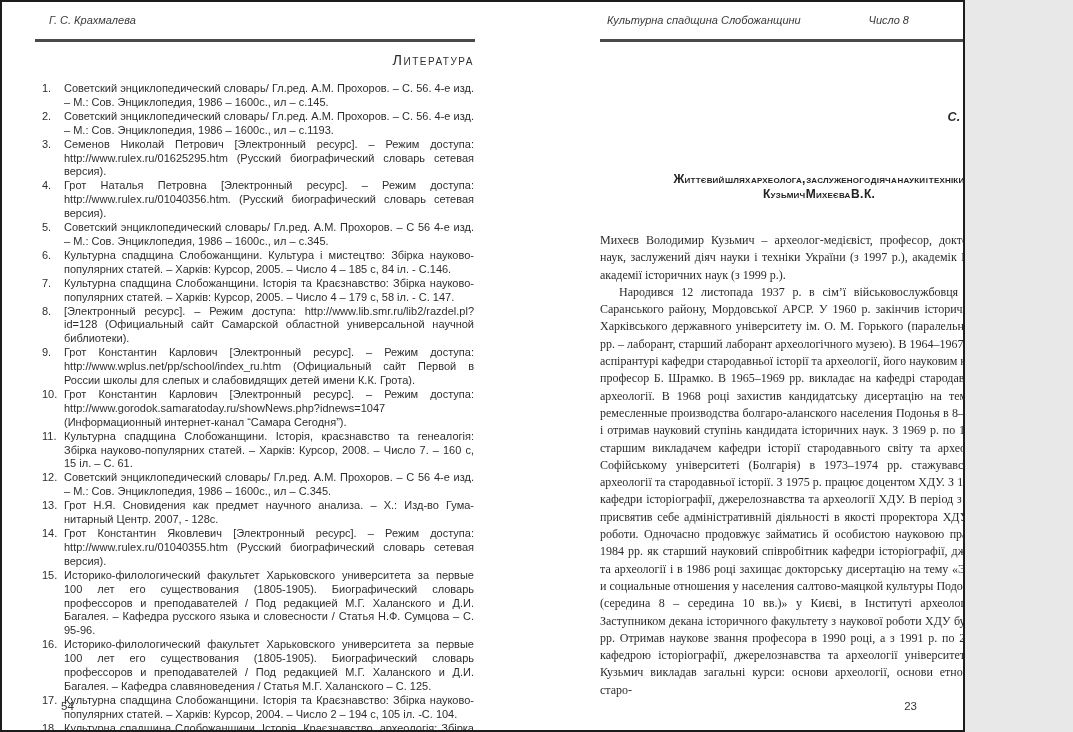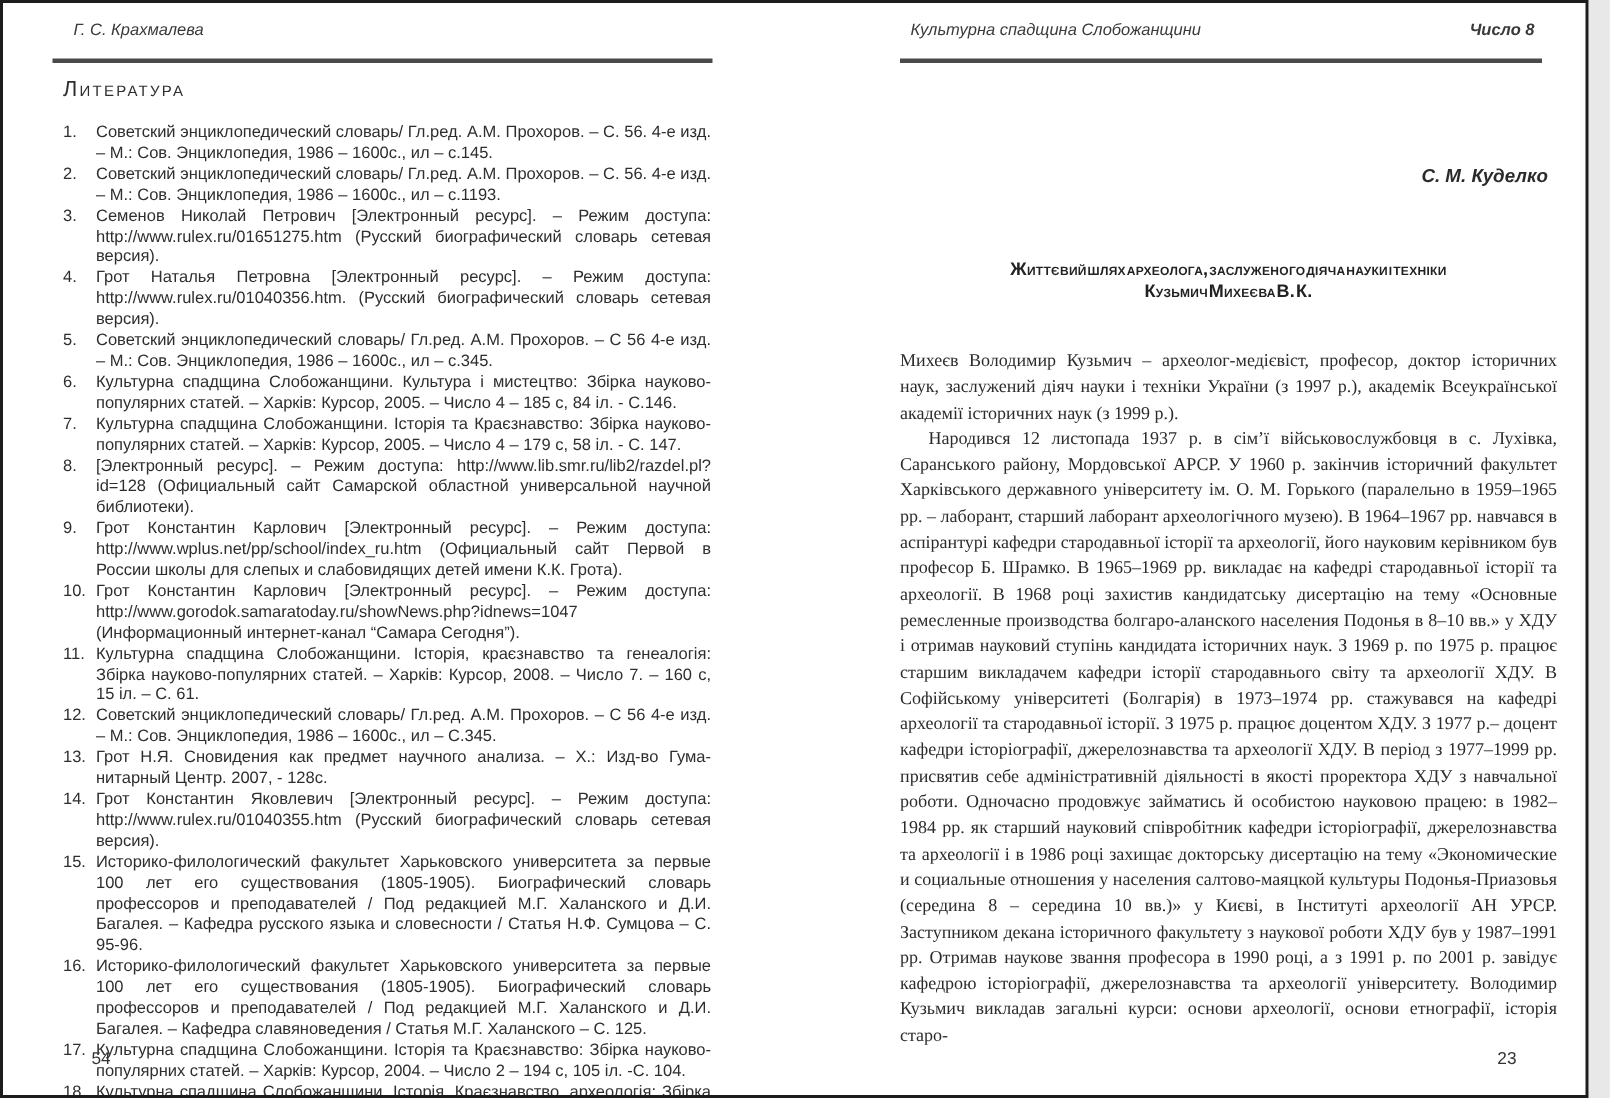--- a/index.html
+++ b/index.html
@@ -1,55 +1,55 @@
 <!DOCTYPE html>
 <html><head>
 <meta charset="utf-8">
 <style>
   html, body { margin: 0; padding: 0; background: #e8e8e8; }
   #canvas {
     position: relative;
-    width: 1059px;
+    width: 965px;
     height: 732px;
     background: #ffffff;
     border: 2px solid #1c1c1c;
     box-sizing: border-box;
     font-family: "Liberation Sans", sans-serif;
     color: #262626;
     overflow: hidden;
   }
   
   .running-head {
     position: absolute;
     top: 12px;
     font-size: 11px;
     font-style: italic;
     color: #3a3a3a;
   }
   .rh-left  { left: 47px; }
   .rh-right-journal { left: 605px; }
-  .rh-right-issue   { right: 34px; font-weight: bold; }
+  .rh-right-issue   { right: 54px; }
   .head-rule {
     position: absolute;
     top: 37px;
     height: 2.5px;
     background: #4a4a4a;
   }
   .rule-left  { left: 33px;  width: 440px; }
   .rule-right { left: 598px; width: 428px; }
 
   
   .page-left {
     position: absolute;
     left: 40px;
     top: 50px;
     width: 432px;
   }
   .lit-heading {
-    text-align: left;
+    text-align: right;
     font-variant: small-caps;
     font-weight: normal;
     font-size: 14.5px;
     letter-spacing: 1.5px;
     color: #2e2e2e;
     margin: 0 0 14px 0;
   }
   .ref-list { font-size: 11px; line-height: 1.265; }
   .ref { display: flex; }
   .ref-num {
@@ -126,21 +126,21 @@
       <div class="ref">
           <span class="ref-num">1.</span>
           <span class="ref-text">Советский энциклопедический словарь/ Гл.ред. А.М. Прохоров. – С. 56. 4-е изд. – М.: Сов. Энциклопедия, 1986 – 1600с., ил – с.145.</span>
         </div>
       <div class="ref">
           <span class="ref-num">2.</span>
           <span class="ref-text">Советский энциклопедический словарь/ Гл.ред. А.М. Прохоров. – С. 56. 4-е изд. – М.: Сов. Энциклопедия, 1986 – 1600с., ил – с.1193.</span>
         </div>
       <div class="ref">
           <span class="ref-num">3.</span>
-          <span class="ref-text">Семенов Николай Петрович [Электронный ресурс]. – Режим доступа: http://www.rulex.ru/01651275.htm (Русский биографический словарь сетевая версия).</span>
+          <span class="ref-text">Семенов Николай Петрович [Электронный ресурс]. – Режим доступа: http://www.rulex.ru/01625295.htm (Русский биографический словарь сетевая версия).</span>
         </div>
       <div class="ref">
           <span class="ref-num">4.</span>
           <span class="ref-text">Грот Наталья Петровна [Электронный ресурс]. – Режим доступа: http://www.rulex.ru/01040356.htm. (Русский биографический словарь сетевая версия).</span>
         </div>
       <div class="ref">
           <span class="ref-num">5.</span>
           <span class="ref-text">Советский энциклопедический словарь/ Гл.ред. А.М. Прохоров. – С 56 4-е изд. – М.: Сов. Энциклопедия, 1986 – 1600с., ил – с.345.</span>
         </div>
       <div class="ref">

